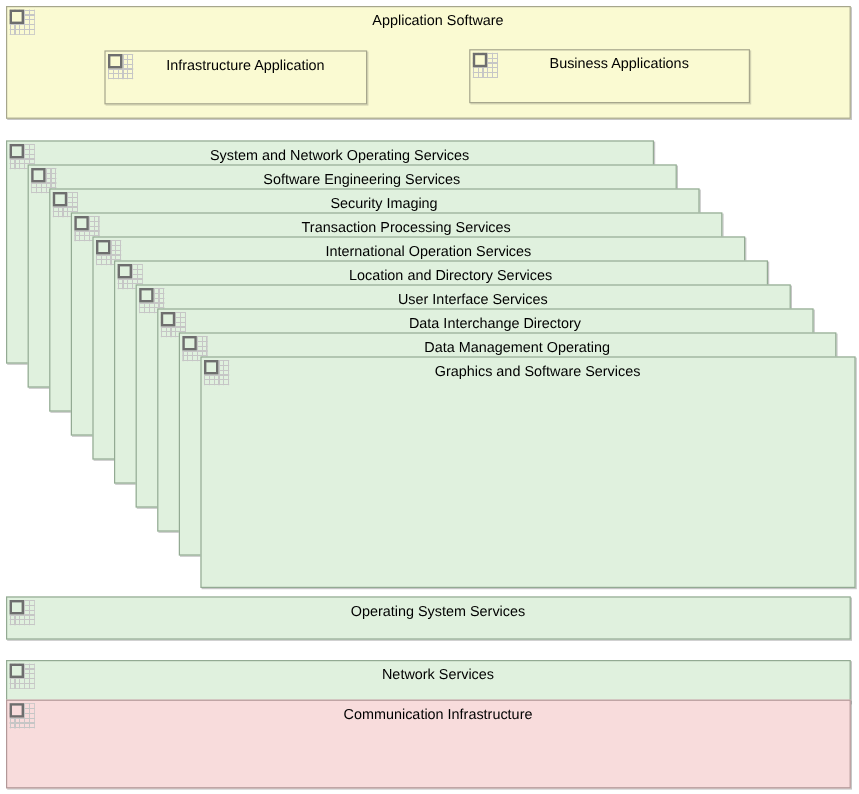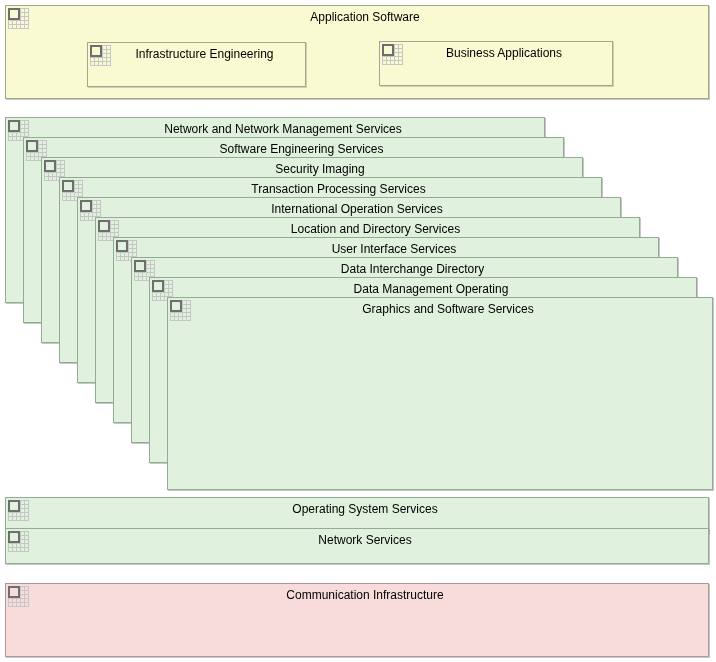--- a/index.html
+++ b/index.html
@@ -30,62 +30,62 @@
     content:"";position:absolute;top:0;left:0;width:8px;height:8px;
     border:2px solid #6e6e6e;
   }
   .yellow > .gicon::after{background:#fafad2;}
   .green  > .gicon::after{background:#e0f1de;}
   .pink   > .gicon::after{background:#f8dcdc;}
 
   
   #app-box{left:5px;top:5px;width:704px;height:94px;}
   #infra-box{left:81px;top:36px;width:219px;height:45px;box-shadow:1px 1px 0 rgba(150,150,130,0.4);}
-  #biz-box{left:373px;top:35px;width:234px;height:45px;box-shadow:1px 1px 0 rgba(150,150,130,0.4);}
+  #biz-box{left:385px;top:35px;width:234px;height:45px;box-shadow:1px 1px 0 rgba(150,150,130,0.4);}
 
   
   .c1{left:5px;  top:117px;width:540px;height:186px;z-index:1;}
   .c2{left:23px; top:137px;width:541px;height:186px;z-index:2;}
   .c3{left:41px; top:157px;width:542px;height:186px;z-index:3;}
   .c4{left:59px; top:177px;width:543px;height:186px;z-index:4;}
   .c5{left:77px; top:197px;width:544px;height:186px;z-index:5;}
   .c6{left:95px; top:217px;width:545px;height:186px;z-index:6;}
   .c7{left:113px;top:237px;width:546px;height:186px;z-index:7;}
   .c8{left:131px;top:257px;width:547px;height:186px;z-index:8;}
   .c9{left:149px;top:277px;width:548px;height:186px;z-index:9;}
   .c10{left:167px;top:297px;width:546px;height:193px;z-index:10;}
 
   
   #os-box{left:5px;top:497px;width:704px;height:36px;padding-left:28px;}
-  #net-box{left:5px;top:528px;width:704px;height:36px;}
+  #net-box{left:5px;top:550px;width:704px;height:36px;}
   #comm-box{left:5px;top:583px;width:704px;height:74px;}
 </style>
 </head>
 <body>
 
 <div id="canvas">
 
   <div class="box yellow" id="app-box">
     <span class="gicon"></span>
     <div class="lbl">Application Software</div>
 
     <div class="box yellow" id="infra-box">
       <span class="gicon"></span>
-      <div class="lbl">Infrastructure Engineering</div>
+      <div class="lbl">Infrastructure Application</div>
     </div>
 
     <div class="box yellow" id="biz-box">
       <span class="gicon"></span>
       <div class="lbl">Business Applications</div>
     </div>
   </div>
 
   <div class="box green c1">
     <span class="gicon"></span>
-    <div class="lbl">Network and Network Management Services</div>
+    <div class="lbl">System and Network Operating Services</div>
   </div>
   <div class="box green c2">
     <span class="gicon"></span>
     <div class="lbl">Software Engineering Services</div>
   </div>
   <div class="box green c3">
     <span class="gicon"></span>
     <div class="lbl">Security Imaging</div>
   </div>
   <div class="box green c4">

